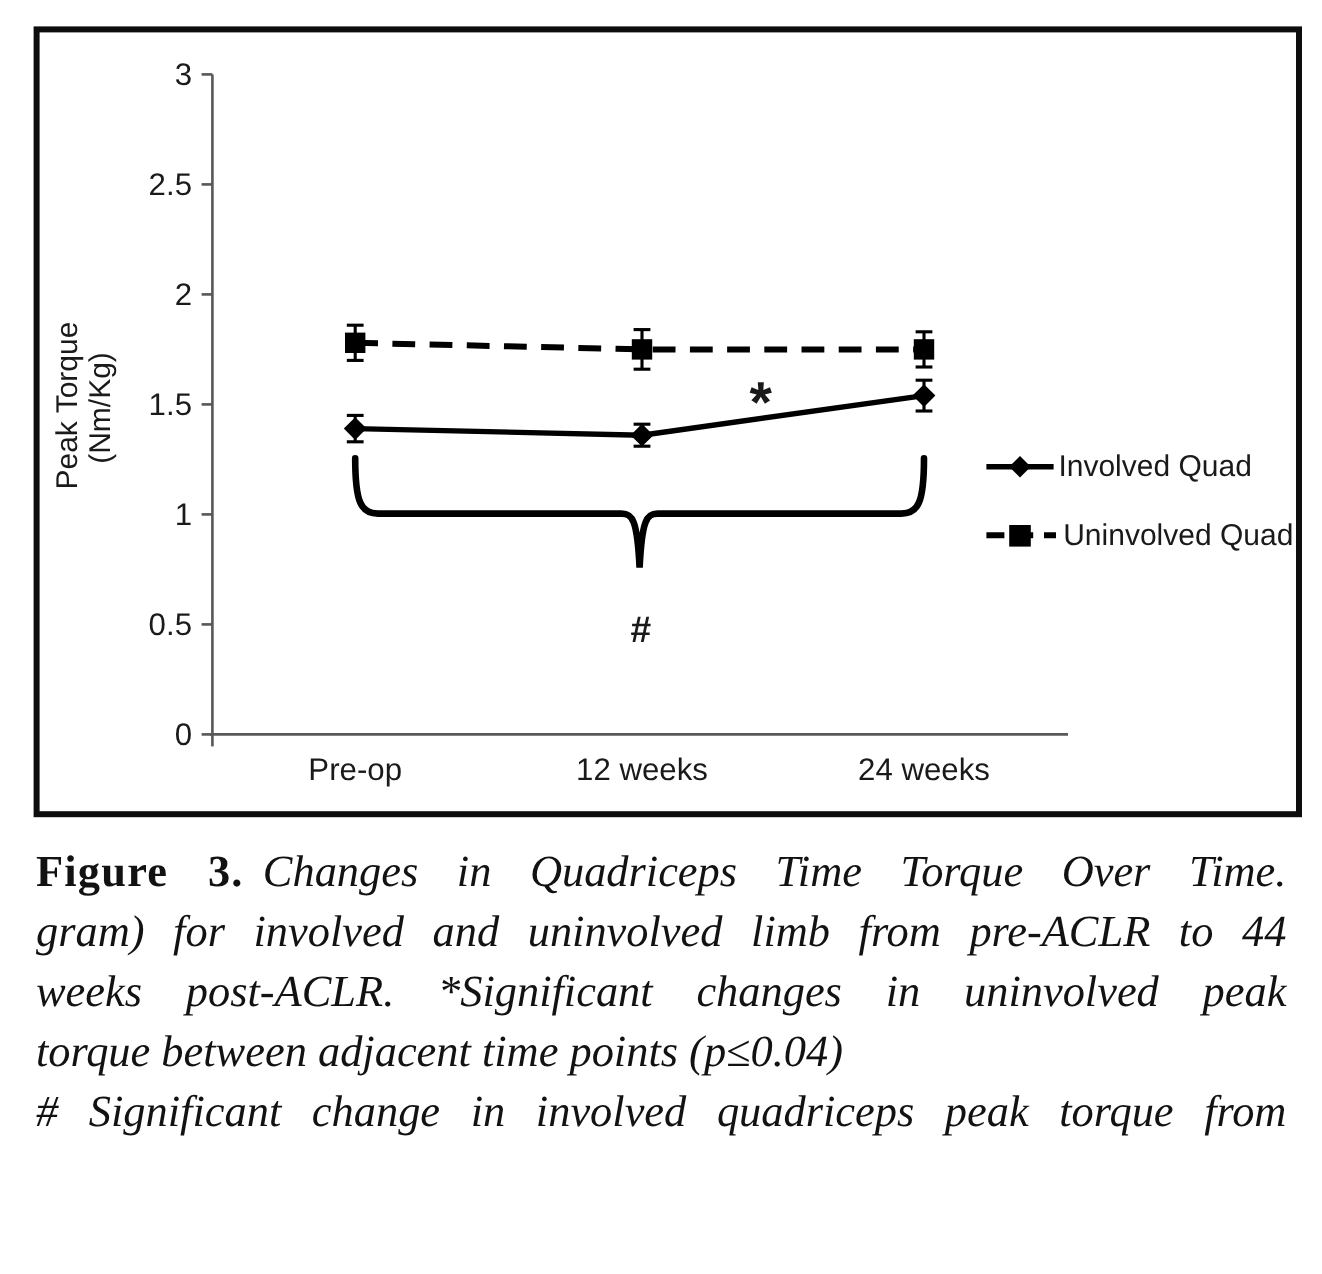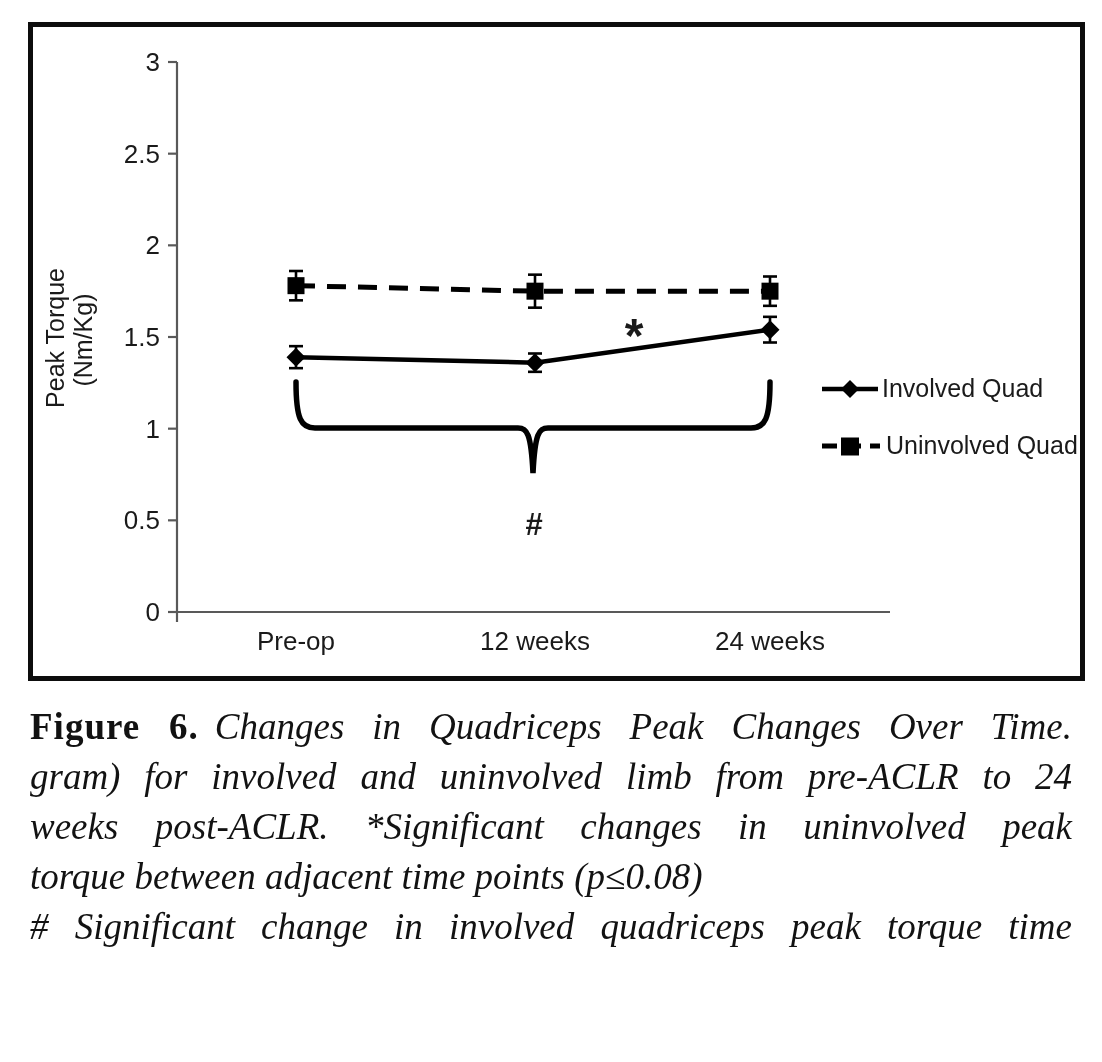--- a/index.html
+++ b/index.html
@@ -99,19 +99,19 @@
         <line x1="822" y1="446" x2="880" y2="446" stroke="#000" stroke-width="5" stroke-dasharray="15 9"></line>
         <rect x="841" y="437.5" width="18" height="18" fill="#000"></rect>
         <text class="leglbl" x="886" y="454">Uninvolved Quad</text>
       </g>
     </g>
   </svg>
 </div>
 
 <div class="caption">
   <div class="cap-line jl">
-    <span class="cap-label">Figure 6.</span><span>Changes in Quadriceps Peak Changes Over Time.</span>
+    <span class="cap-label">Figure 3.</span><span>Changes in Quadriceps Time Torque Over Time.</span>
   </div>
-  <div class="cap-line jl">gram) for involved and uninvolved limb from pre-ACLR to 24</div>
+  <div class="cap-line jl">gram) for involved and uninvolved limb from pre-ACLR to 44</div>
   <div class="cap-line jl">weeks post-ACLR. *Significant changes in uninvolved peak</div>
-  <div class="cap-line ll">torque between adjacent time points (p≤0.08)</div>
-  <div class="cap-line jl"># Significant change in involved quadriceps peak torque time</div>
+  <div class="cap-line ll">torque between adjacent time points (p≤0.04)</div>
+  <div class="cap-line jl"># Significant change in involved quadriceps peak torque from</div>
 </div>
 
 </body></html>

